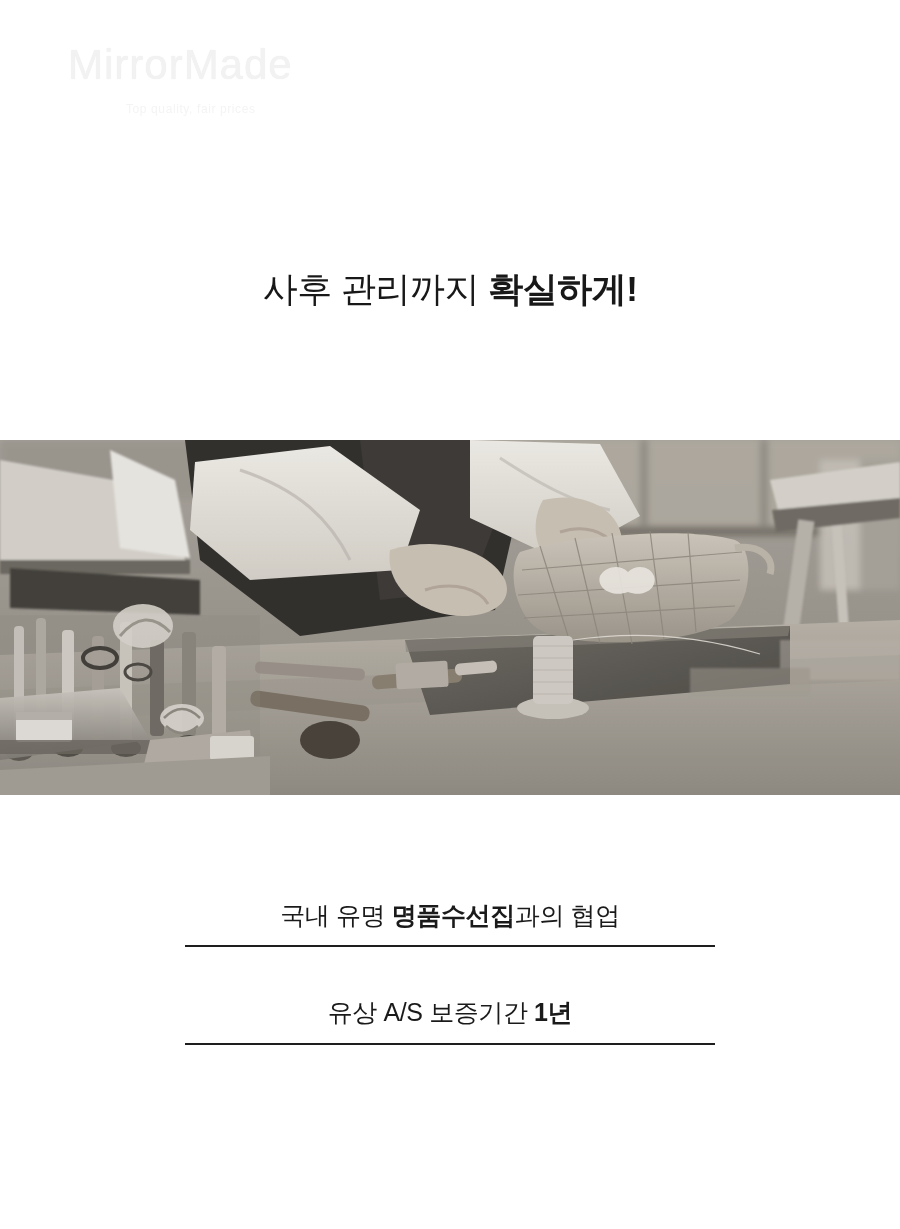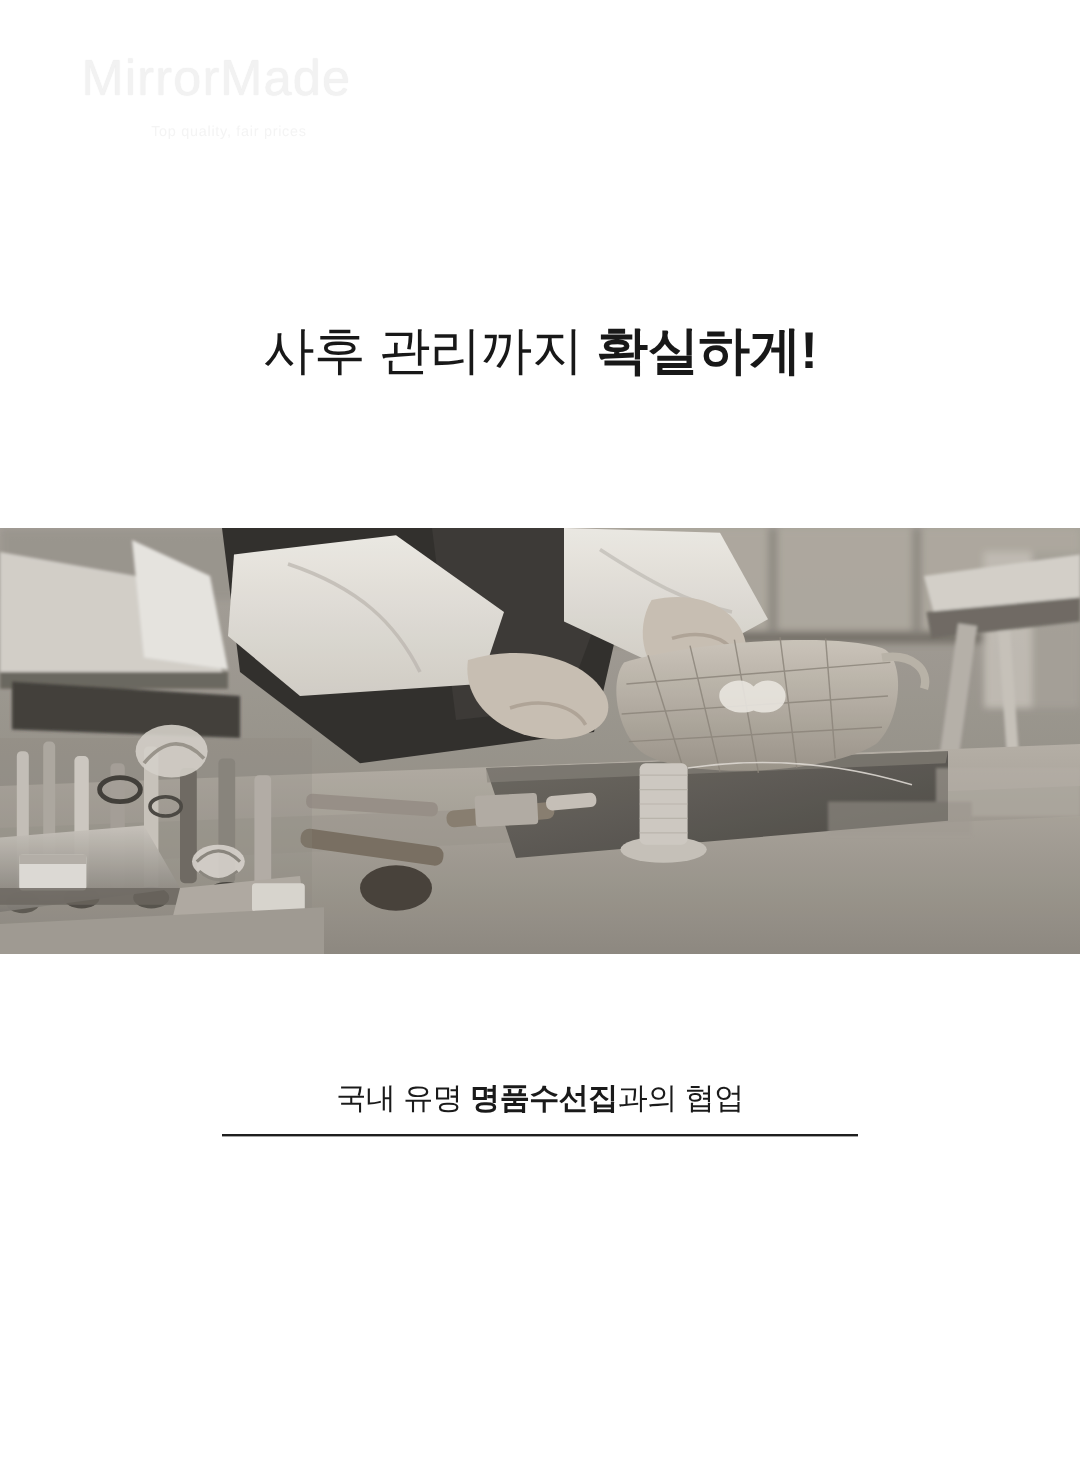--- a/index.html
+++ b/index.html
@@ -39,21 +39,21 @@
     color: #f4f4f4;
   }
 
   
   .headline {
     position: absolute;
     top: 268px;
     left: 0;
     width: 900px;
     text-align: center;
-    font-size: 43px;
+    font-size: 35px;
     line-height: 1.2;
     color: #181818;
     font-weight: 500;
     letter-spacing: -0.5px;
   }
   .headline .strong {
     font-weight: 800;
   }
 
   
@@ -275,14 +275,18 @@
 </div>
 
 <div class="features">
 
   <div class="feature">
     <span class="feature-text"><span>국내 유명 </span><span class="strong">명품수선집</span><span>과의 협업</span></span>
     <div class="feature-rule"></div>
   </div>
 
 
+  <div class="feature">
+    <span class="feature-text"><span>유상 A/S 보증기간 </span><span class="strong">1년</span><span></span></span>
+    <div class="feature-rule"></div>
+  </div>
 
 </div>
 
 </body></html>

